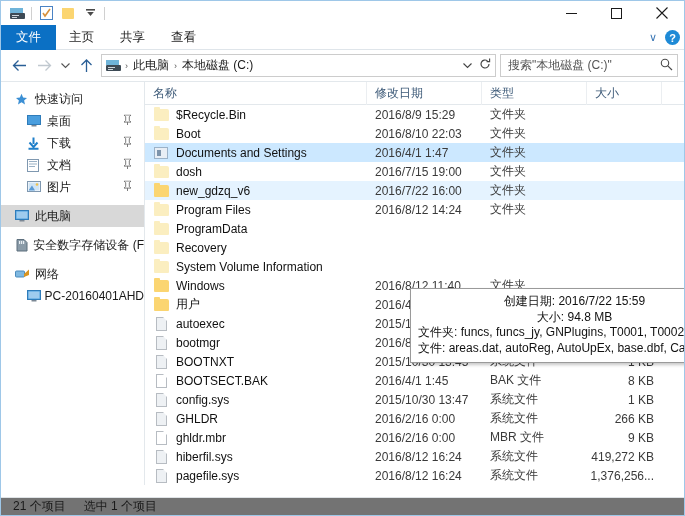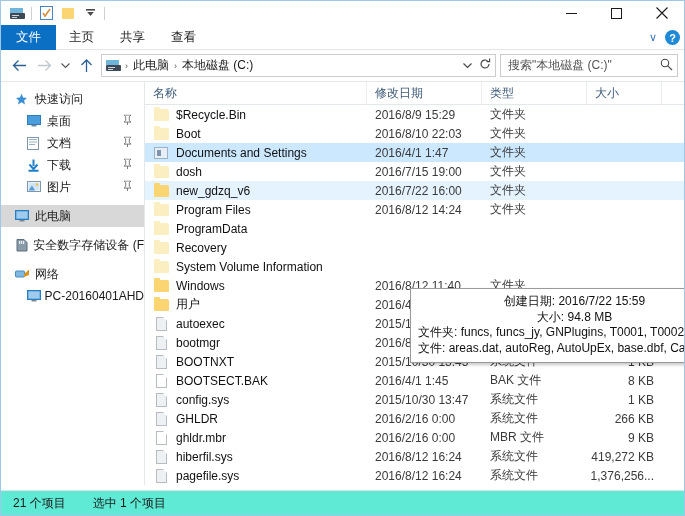--- a/index.html
+++ b/index.html
@@ -274,28 +274,28 @@
     font-size: 12px;
     color: #111;
     line-height: 15.5px;
     z-index: 50;
   }
   .tt-line { white-space: nowrap; overflow: hidden; }
 
   
   .statusbar {
     position: absolute; left: 0; bottom: 0;
-    width: 683px; height: 25px;
-    background: #5eead4;
+    width: 683px; height: 18px;
+    background: #737373;
     border-top: 1px solid #dfe3e6;
     display: flex; align-items: center;
     padding-left: 12px;
     font-size: 12px;
     color: #1a1a1a;
-    gap: 27px;
+    gap: 18px;
   }
 </style>
 </head>
 <body>
 
 <div id="window">
 
   <div class="titlebar">
     <div class="qat">
       <div class="qat-ico">
@@ -449,42 +449,42 @@
         <span class="sb-label">桌面</span>
         <span class="pin">
           <svg width="9" height="11" viewBox="0 0 9 11">
               <path d="M1 0.5 L8 0.5 L6.3 2.3 L6.3 6 L8 7.6 L1 7.6 L2.7 6 L2.7 2.3 Z M4.5 7.6 L4.5 10.5" stroke="#6d6d6d" stroke-width="0.9" fill="none"></path>
             </svg>
         </span>
       </div>
 
       <div class="sb-item indent">
         <span class="sb-ico">
+          <svg width="13" height="13" viewBox="0 0 13 13">
+              <path d="M6.5 0.5 L6.5 7 M2.5 5.5 L6.5 10 L10.5 5.5 M1.5 11.8 L11.5 11.8" stroke="#1f7fc9" stroke-width="2" fill="none"></path>
+            </svg>
+        </span>
+        <span class="sb-label">下载</span>
+        <span class="pin">
+          <svg width="9" height="11" viewBox="0 0 9 11">
+              <path d="M1 0.5 L8 0.5 L6.3 2.3 L6.3 6 L8 7.6 L1 7.6 L2.7 6 L2.7 2.3 Z M4.5 7.6 L4.5 10.5" stroke="#6d6d6d" stroke-width="0.9" fill="none"></path>
+            </svg>
+        </span>
+      </div>
+
+      <div class="sb-item indent">
+        <span class="sb-ico">
           <svg width="12" height="13" viewBox="0 0 12 13">
               <rect x="0.5" y="0.5" width="11" height="12" fill="#ffffff" stroke="#7f98b0"></rect>
               <rect x="2" y="2" width="8" height="1" fill="#9ab1c6"></rect>
               <rect x="2" y="4.5" width="8" height="1" fill="#9ab1c6"></rect>
               <rect x="2" y="7" width="6" height="1" fill="#9ab1c6"></rect>
             </svg>
         </span>
         <span class="sb-label">文档</span>
-        <span class="pin">
-          <svg width="9" height="11" viewBox="0 0 9 11">
-              <path d="M1 0.5 L8 0.5 L6.3 2.3 L6.3 6 L8 7.6 L1 7.6 L2.7 6 L2.7 2.3 Z M4.5 7.6 L4.5 10.5" stroke="#6d6d6d" stroke-width="0.9" fill="none"></path>
-            </svg>
-        </span>
-      </div>
-
-      <div class="sb-item indent">
-        <span class="sb-ico">
-          <svg width="13" height="13" viewBox="0 0 13 13">
-              <path d="M6.5 0.5 L6.5 7 M2.5 5.5 L6.5 10 L10.5 5.5 M1.5 11.8 L11.5 11.8" stroke="#1f7fc9" stroke-width="2" fill="none"></path>
-            </svg>
-        </span>
-        <span class="sb-label">下载</span>
         <span class="pin">
           <svg width="9" height="11" viewBox="0 0 9 11">
               <path d="M1 0.5 L8 0.5 L6.3 2.3 L6.3 6 L8 7.6 L1 7.6 L2.7 6 L2.7 2.3 Z M4.5 7.6 L4.5 10.5" stroke="#6d6d6d" stroke-width="0.9" fill="none"></path>
             </svg>
         </span>
       </div>
 
       <div class="sb-item indent">
         <span class="sb-ico">
           <svg width="14" height="12" viewBox="0 0 14 12">

